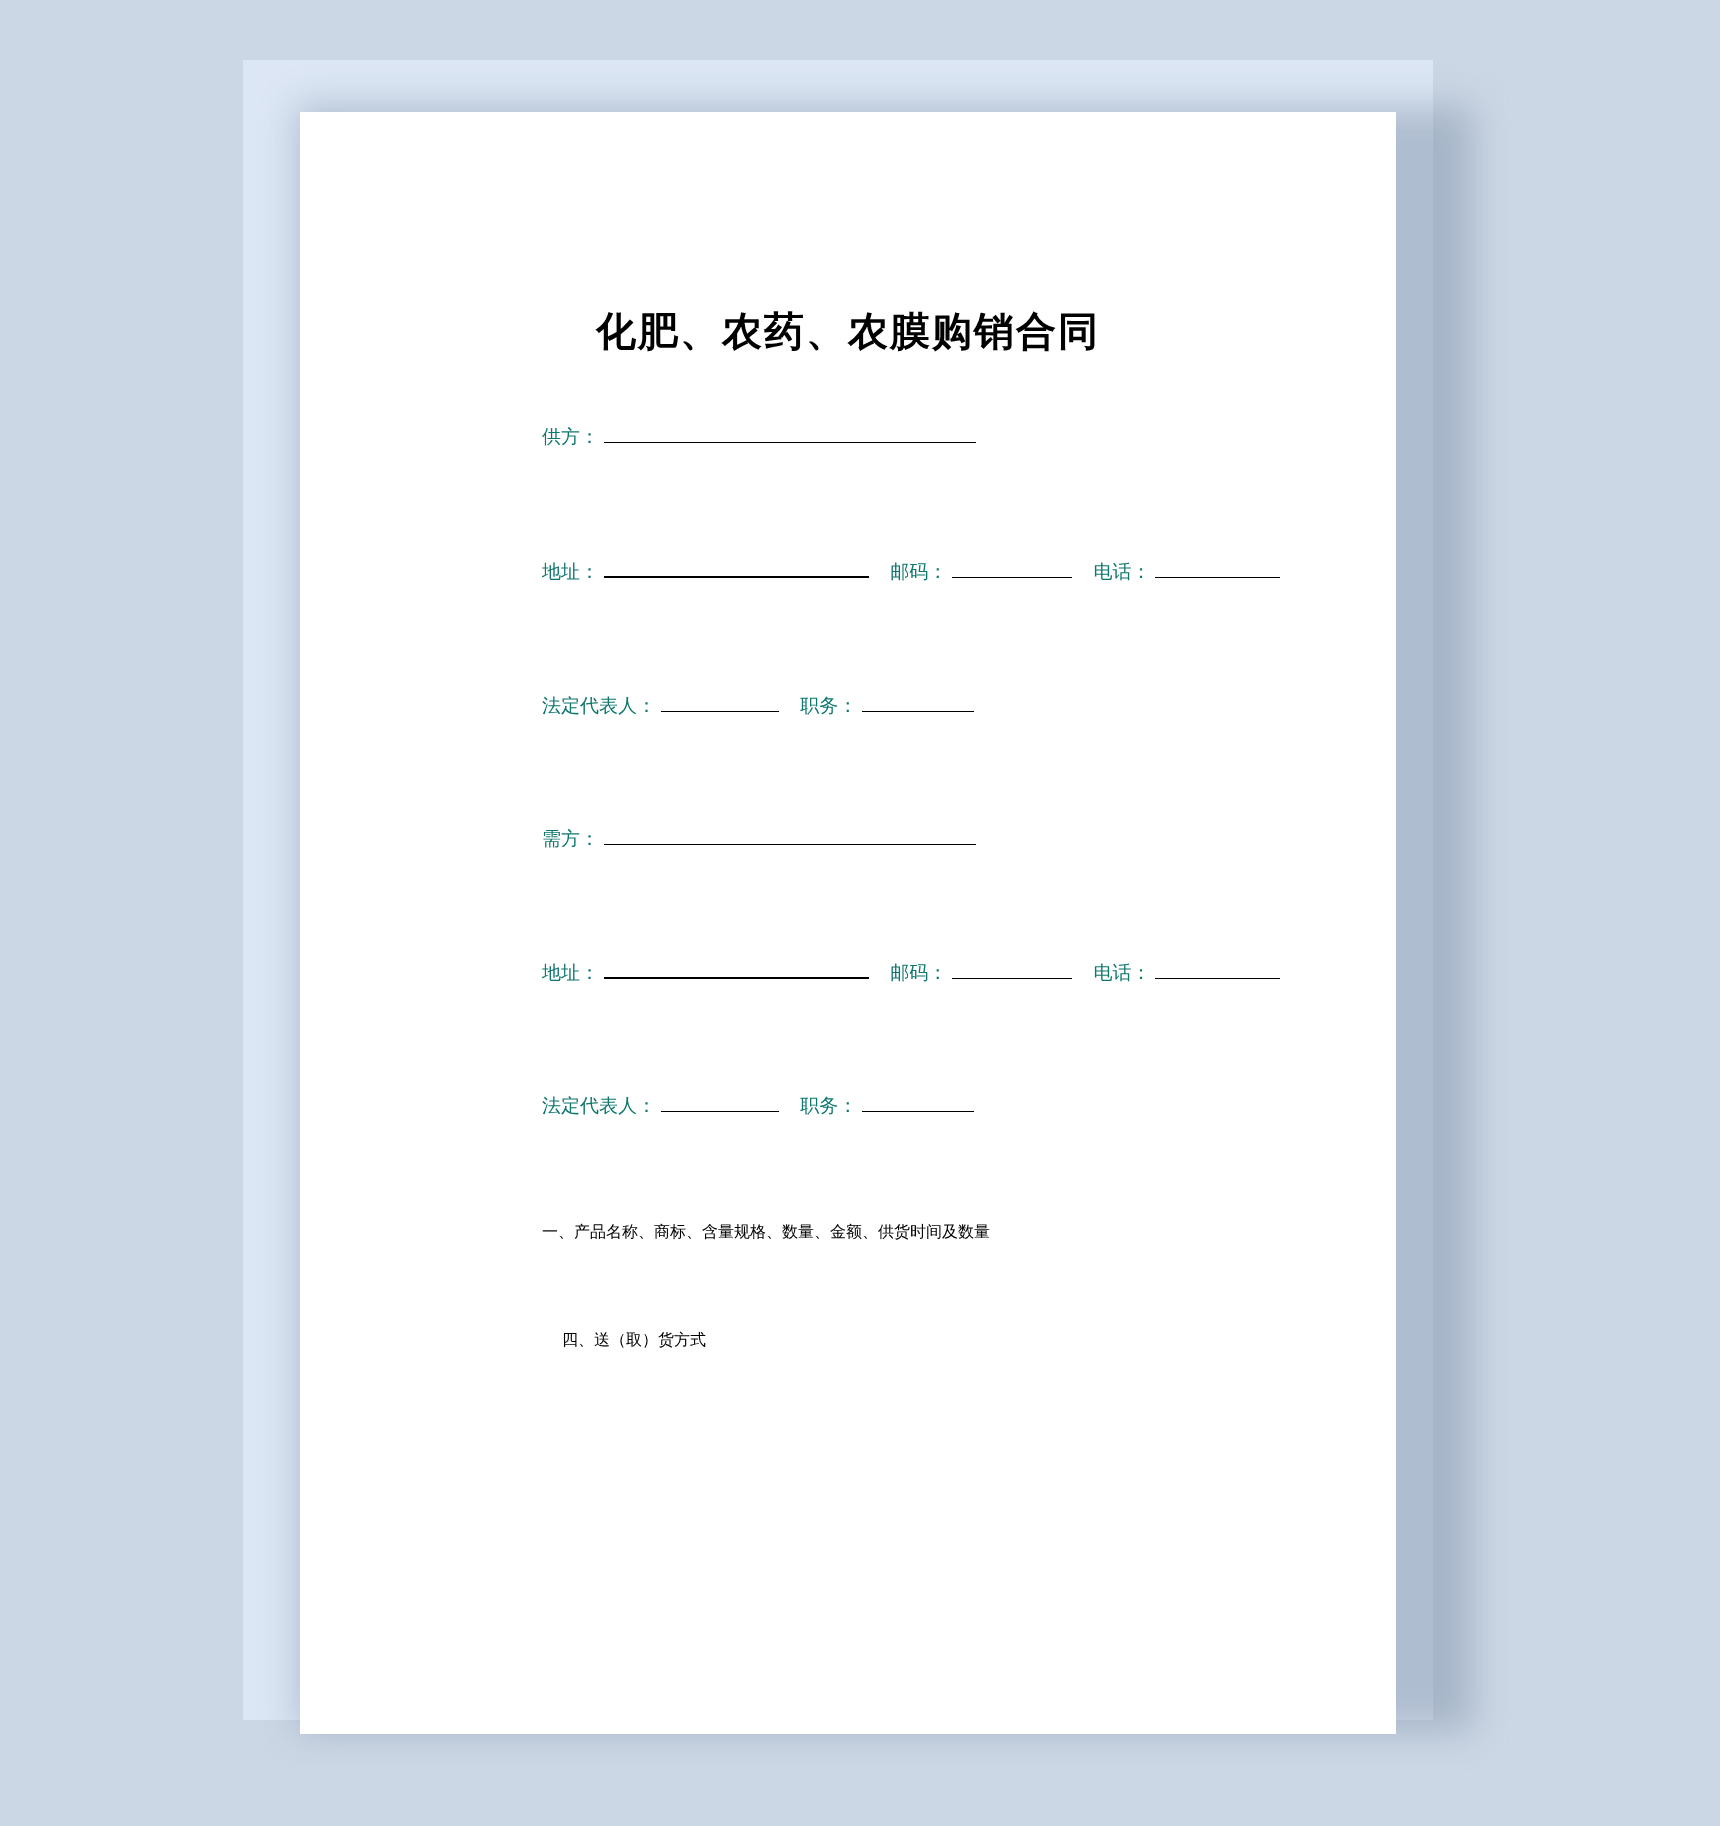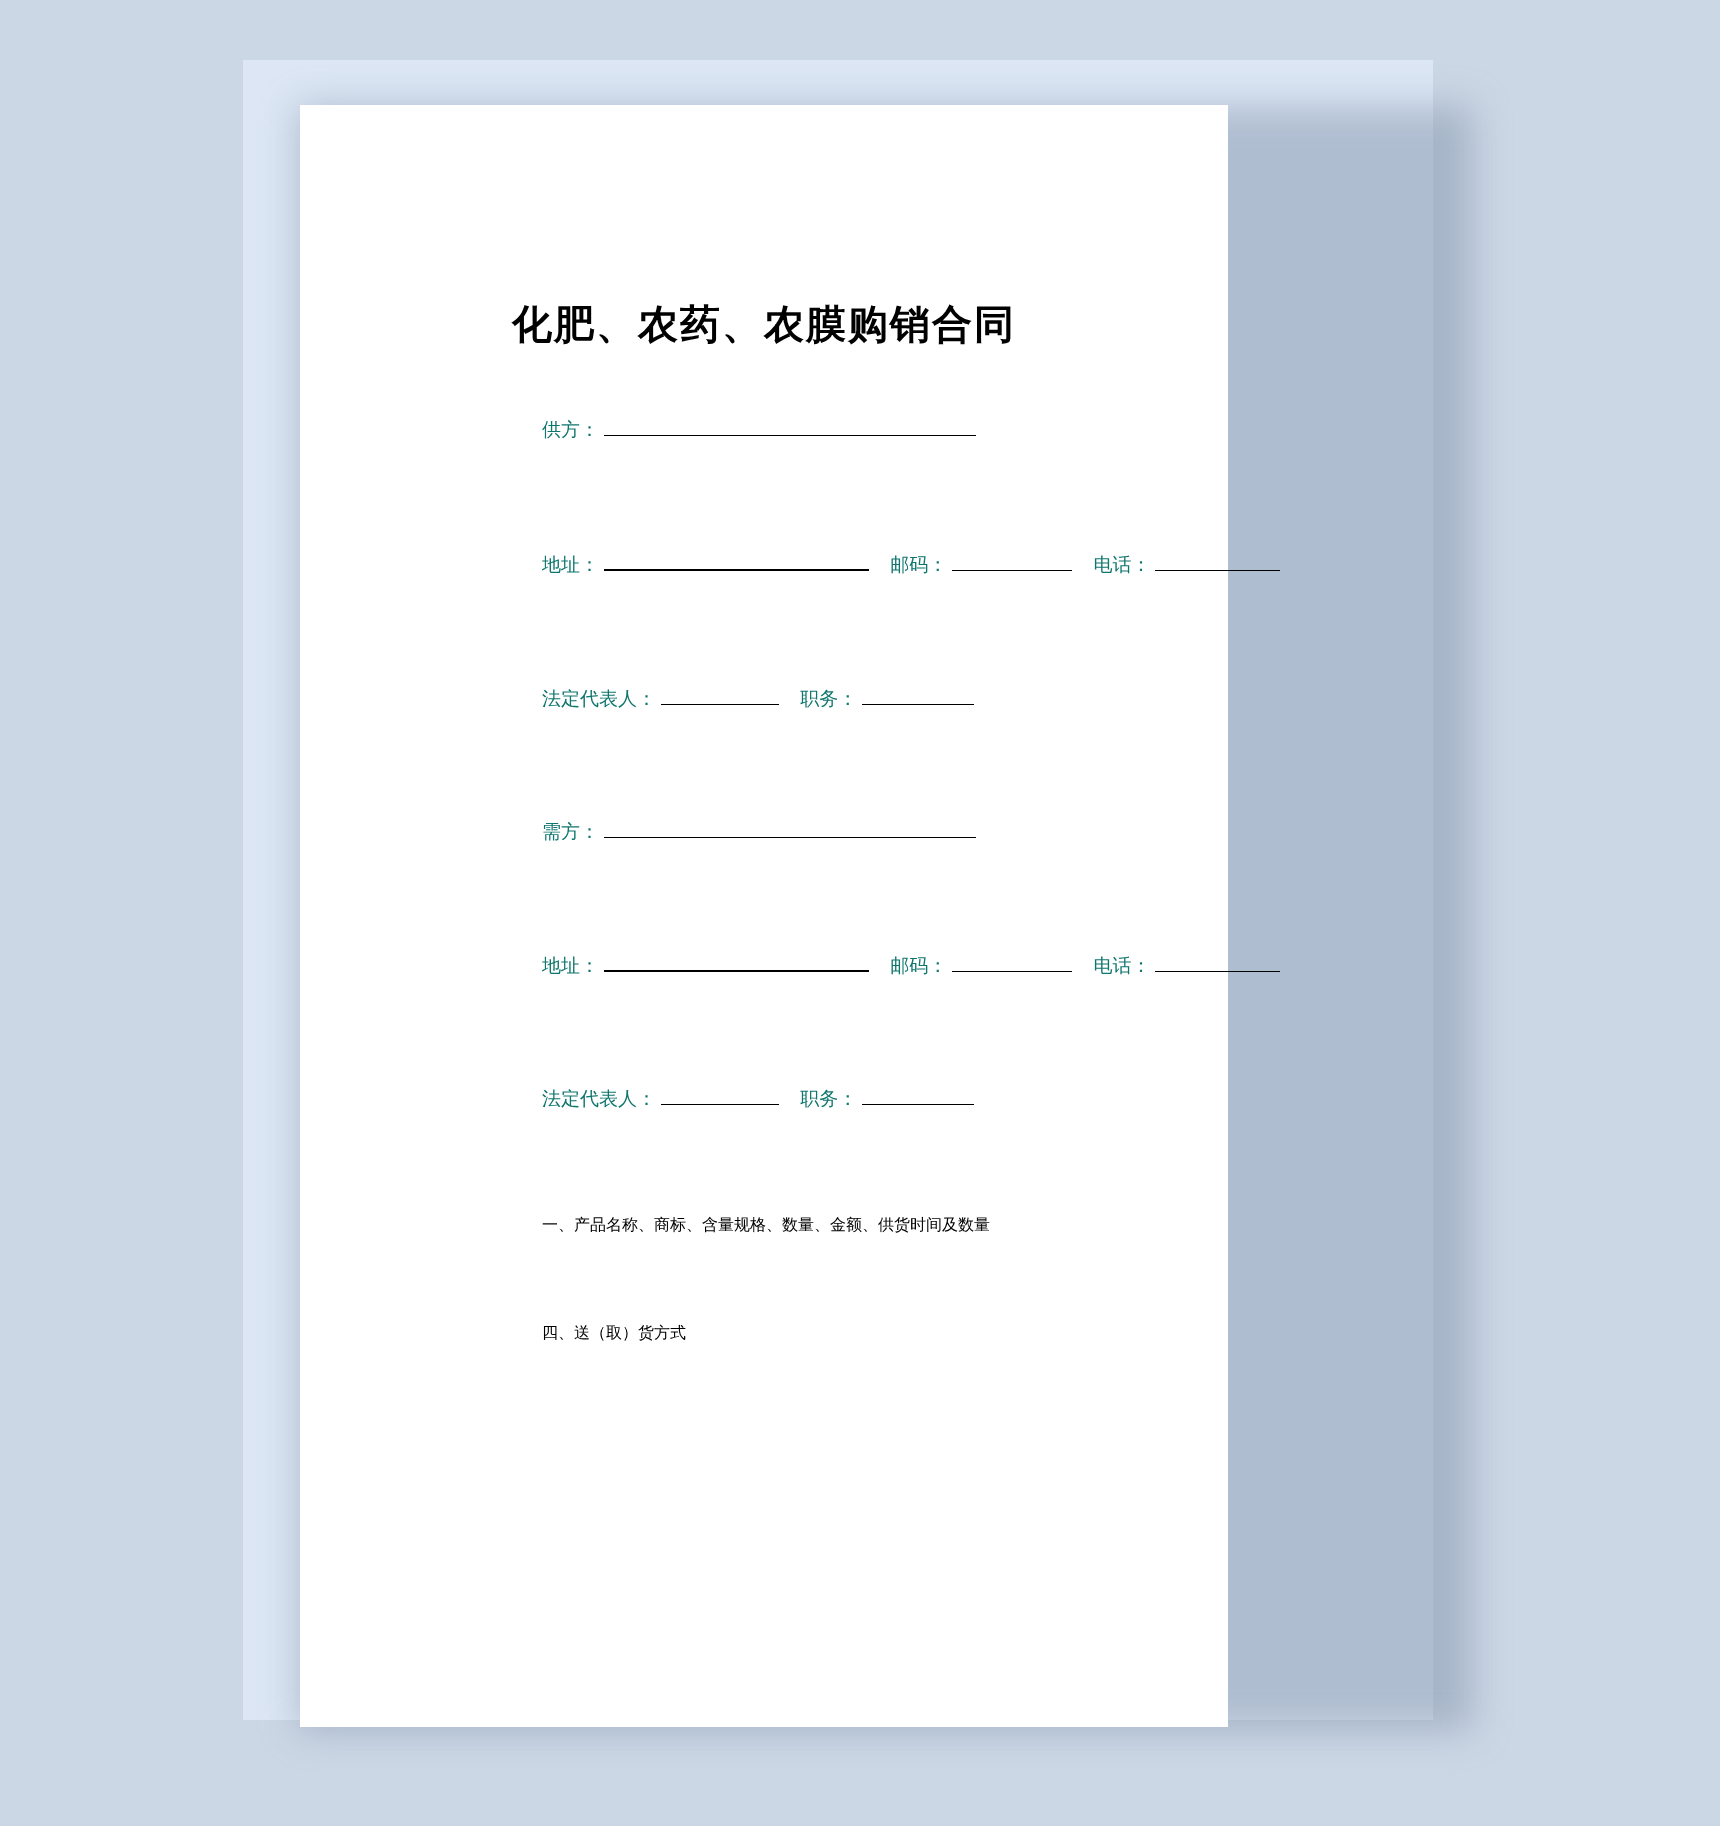--- a/index.html
+++ b/index.html
@@ -33,22 +33,22 @@
     width: 1175px;
     height: 1625px;
     background: rgba(120, 140, 165, 0.45);
     filter: blur(18px);
   }
 
   
   .page {
     position: absolute;
     left: 300px;
-    top: 105px;
-    width: 928px;
+    top: 112px;
+    width: 1096px;
     height: 1622px;
     background: #ffffff;
     box-sizing: border-box;
     padding-left: 20px;
   }
 
   .doc-title {
     position: absolute;
     left: 0;
     top: 192px;
@@ -86,21 +86,21 @@
 
   .clause {
     font-size: 16px;
     line-height: 28px;
     white-space: nowrap;
     color: #000000;
   }
   .c1 { margin-top: 99px; }
   .c2 { margin-top: 80px; }
   .c3 { margin-top: 80px; }
-  .c4 { margin-top: 80px; }
+  .c4 { margin-top: 80px; margin-left: 20px; }
 
   .label { font-size: 19px; }
 
   
   .blank {
     display: inline-block;
     border-bottom: 1px solid #000;
     vertical-align: baseline;
     height: 20px;
   }

